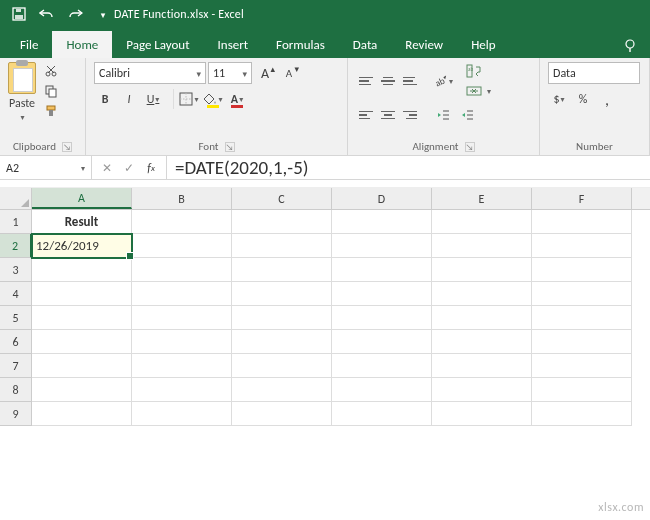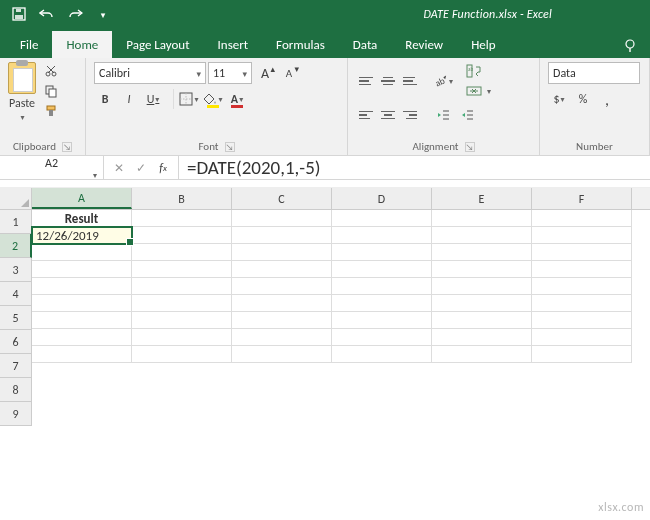--- a/index.html
+++ b/index.html
@@ -2,21 +2,21 @@
 <html><head>
 <meta charset="utf-8">
 <style>
 * { box-sizing: border-box; margin: 0; padding: 0; font-family: "Segoe UI", Calibri, sans-serif; -webkit-font-smoothing: antialiased; }
 body { background: #fff; width: 650px; height: 520px; overflow: hidden; position: relative; }
 
 
 .titlebar { background: #1e6f41; height: 28px; display: flex; align-items: center; color: #fff; font-size: 12px; padding: 0 8px; }
 .titlebar .qat { display: flex; gap: 6px; align-items: center; }
 .titlebar .qat .ic { width: 22px; height: 22px; display: flex; align-items: center; justify-content: center; cursor: pointer; color: #fff; font-size: 13px; }
-.titlebar .title { flex: 1; text-align: right; font-size: 12px; letter-spacing: .2px; font-style: italic; }
+.titlebar .title { flex: 1; text-align: left; font-size: 12px; letter-spacing: .2px; }
 
 
 .tabs { background: #1e6f41; height: 30px; display: flex; align-items: flex-end; color: #fff; font-size: 13px; padding-left: 6px; }
 .tabs .tab { padding: 6px 14px 6px; cursor: pointer; }
 .tabs .tab.active { background: #f3f3f3; color: #1e6f41; }
 .tabs .right { margin-left: auto; display: flex; align-items: center; gap: 10px; padding-right: 8px; }
 .tabs .right .ic { width: 24px; height: 24px; display:flex; align-items:center; justify-content:center; }
 
 
 .ribbon { background: #f1f1f1; border-bottom: 1px solid #d6d6d6; height: 98px; display: flex; }
@@ -57,41 +57,41 @@
 .wrap-col { display:flex; flex-direction:column; gap:2px; margin-left:8px;}
 .wrap-btn { display:flex; gap:4px; align-items:center; font-size:12px; color:#444; cursor:pointer; padding:2px;}
 
 
 .num-body { display:flex; flex-direction:column; gap:4px;}
 .num-combo { width:92px;}
 .num-row { display:flex; gap:2px;}
 
 
 .namebar { display:flex; height:24px; border-bottom:1px solid #d6d6d6; background:#fff;}
-.namebox { width:104px; border-right:1px solid #d6d6d6; display:flex; align-items:center; padding:0 6px; font-size:12px; color:#333;flex-direction:column;}
+.namebox { width:92px; border-right:1px solid #d6d6d6; display:flex; align-items:center; padding:0 6px; font-size:12px; color:#333;}
 .namebox .chev { font-size:8px; color:#666; margin-left:auto;}
 .fx-btns { display:flex; align-items:center; gap:4px; padding:0 6px; border-right:1px solid #d6d6d6;}
 .fx-btns .fxic { width:18px; height:18px; display:flex; align-items:center; justify-content:center; font-size:12px; color:#999; cursor:pointer;}
 .fx-btns .fxic.active { color:#444;}
 .formula-input { flex:1; border:none; padding:0 8px; font-size:19px; color:#333; outline:none;}
 
 
 .grid-wrap { position:relative; }
 .col-headers { display:flex; height:22px; background:#f1f1f1; border-bottom:1px solid #ccc;}
 .corner { width:32px; border-right:1px solid #ccc; background:#eee; position:relative;}
 .corner::after { content:""; position:absolute; right:2px; bottom:2px; border-left:8px solid transparent; border-bottom:8px solid #b5b5b5;}
 .colh { width:100px; border-right:1px solid #ccc; display:flex; align-items:center; justify-content:center; font-size:12px; color:#444; background:#eee;}
 .colh.sel { background:#d4e2d6; color:#1e6f41; border-bottom:2px solid #1e6f41;}
 .rows { display:flex;}
 .rowhs { display:flex; flex-direction:column;}
 .rowh { width:32px; height:24px; border-right:1px solid #ccc; border-bottom:1px solid #ccc; background:#eee; display:flex; align-items:center; justify-content:center; font-size:12px; color:#444;}
 .rowh.sel { background:#d4e2d6; color:#1e6f41; border-right:2px solid #1e6f41;}
 .cells { display:flex; flex-direction:column; position:relative;}
 .cellrow { display:flex;}
-.cell { width:100px; height:17px; border-right:1px solid #ddd; border-bottom:1px solid #ddd; font-size:13px; color:#333; padding:2px 4px; display:flex; align-items:center;}
+.cell { width:100px; height:24px; border-right:1px solid #ddd; border-bottom:1px solid #ddd; font-size:13px; color:#333; padding:2px 4px; display:flex; align-items:center;}
 .cell.header-cell { font-weight:bold; justify-content:center;}
 .cell.active { background:#fffde6; outline:2px solid #1e6f41; outline-offset:-1px; z-index:2; position:relative;}
 .cell.active::after { content:""; position:absolute; right:-3px; bottom:-3px; width:6px; height:6px; background:#1e6f41; border:1px solid #fff;}
 
 
 .watermark { position:absolute; right:6px; bottom:6px; font-size:12px; color:#b8b8b8; letter-spacing:.5px;}
 
 svg { display:block; }
 </style>
 </head>

